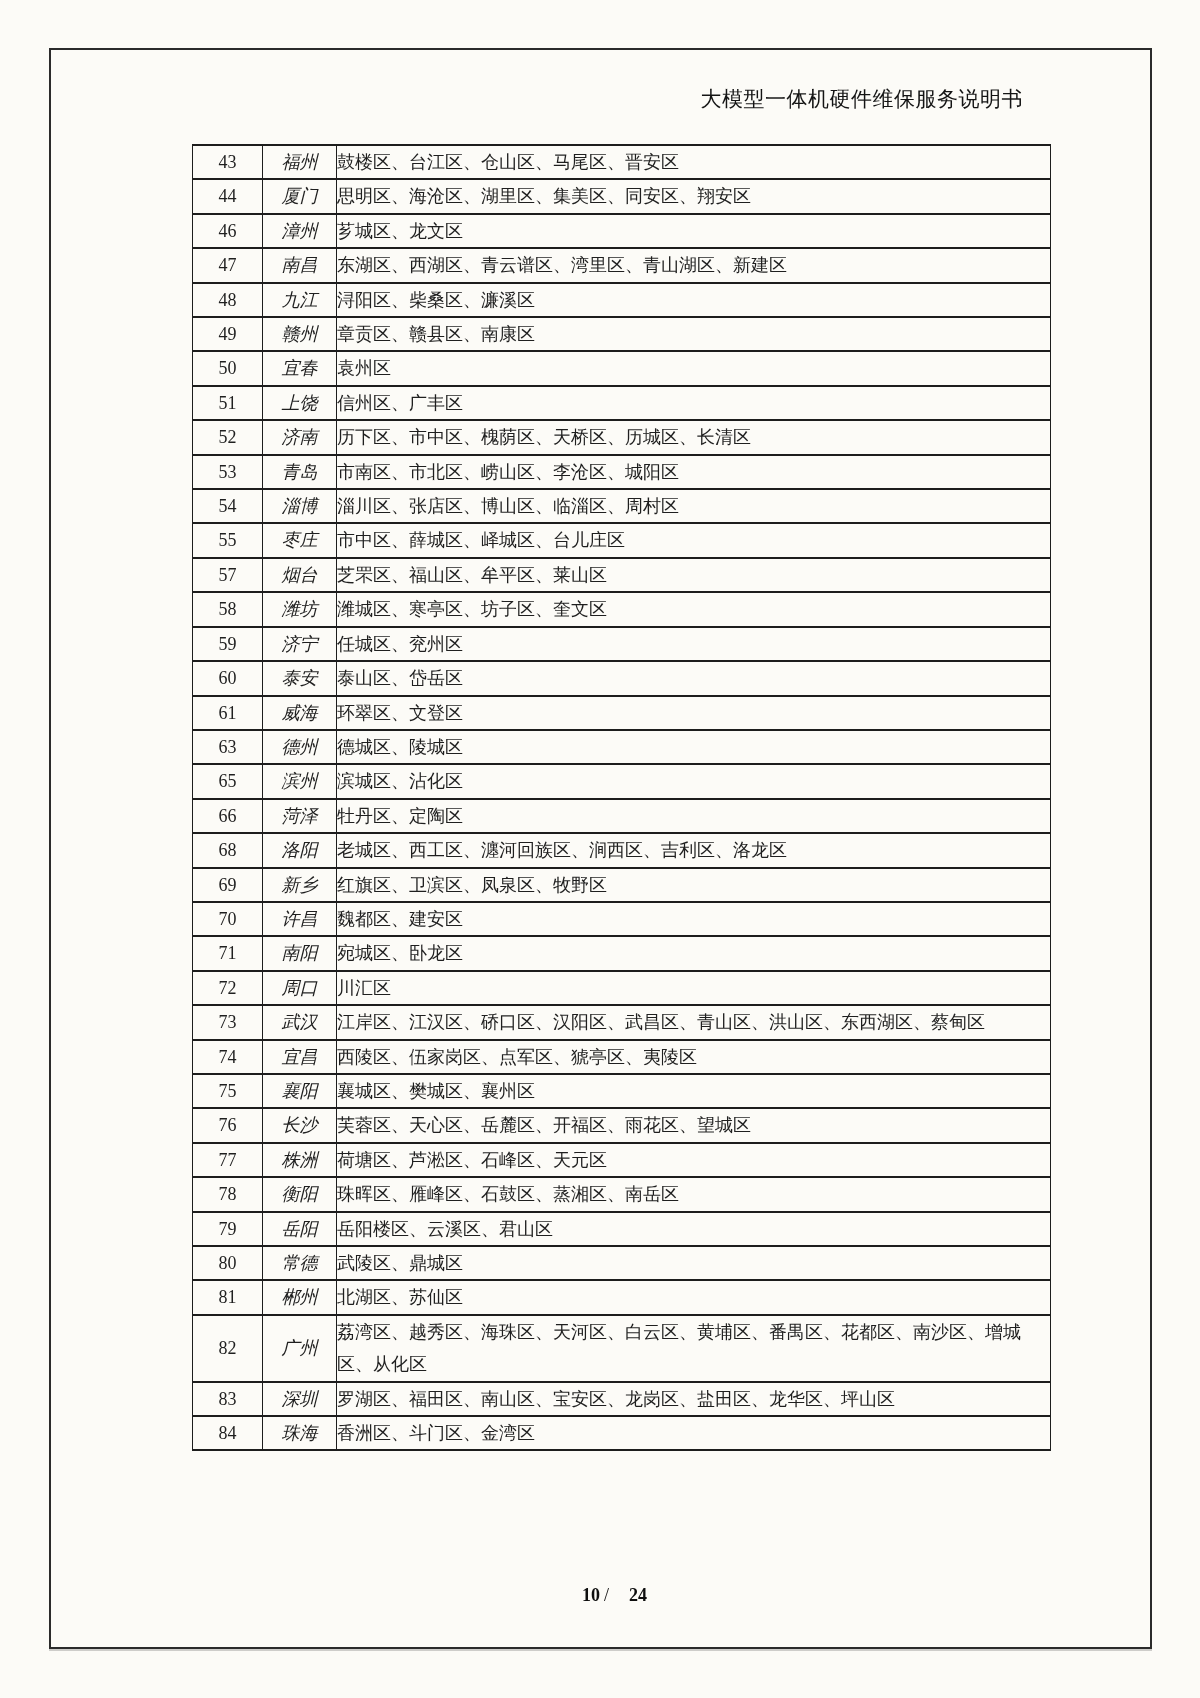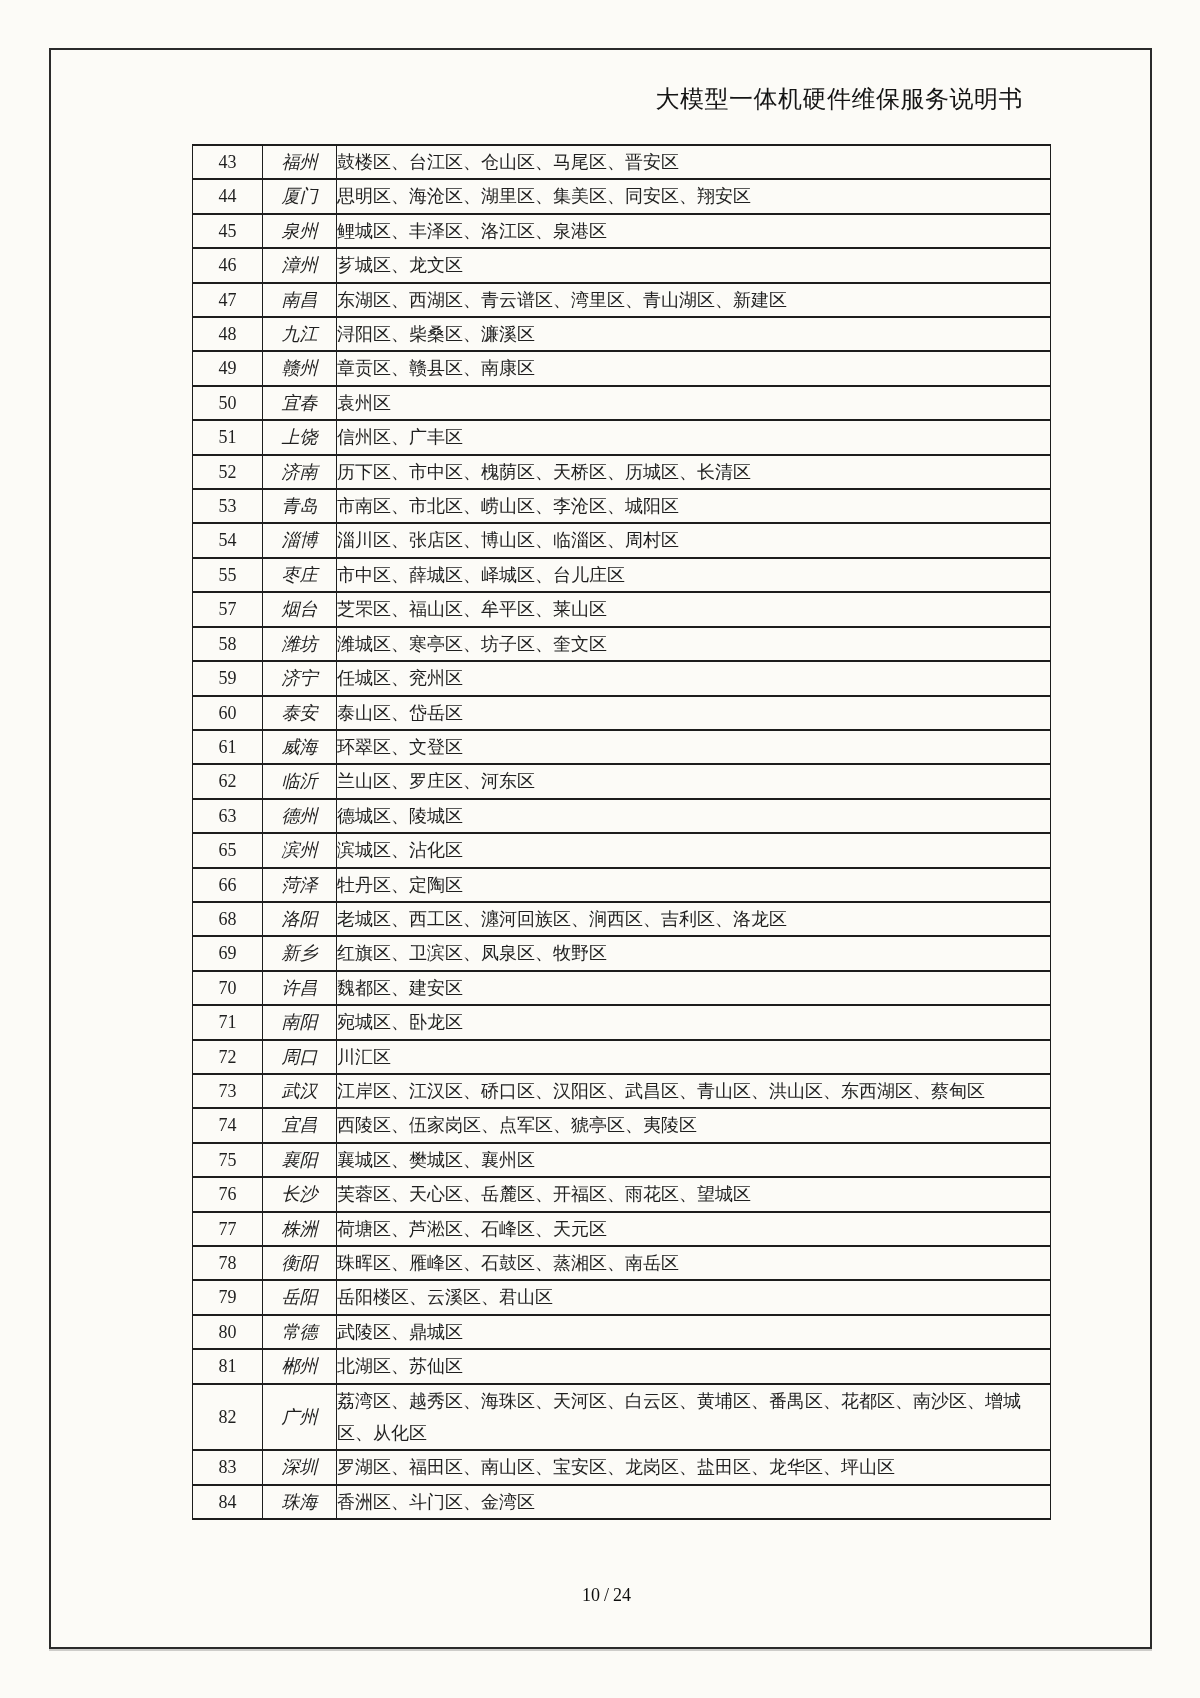--- a/index.html
+++ b/index.html
@@ -23,21 +23,21 @@
     height: 1601px;
     box-sizing: border-box;
     border: 2px solid #2b2b2b;
     box-shadow: 0 2px 0 rgba(0,0,0,0.18);
     background: transparent;
   }
   .doc-header {
     position: absolute;
     top: 88px;
     right: 177px;
-    font-size: 24px;
+    font-size: 21px;
     line-height: 22px;
     letter-spacing: 0.5px;
     color: #141414;
     white-space: nowrap;
   }
   table.city-table {
     position: absolute;
     left: 192px;
     top: 144px;
     width: 858px;
@@ -74,21 +74,22 @@
     position: absolute;
     left: 49px;
     top: 1584px;
     width: 1115px;
     text-align: center;
     font-size: 18px;
     line-height: 22px;
     color: #0e0e0e;
   }
   .page-footer .num {
-    font-weight: normal;
+    font-weight: bold;
+    margin-left: 16px;
   }
   .page-footer .sep {
     font-weight: normal;
     padding: 0 4px;
   }
 </style>
 </head>
 <body>
 
 <div class="page-border"></div>
@@ -107,25 +108,20 @@
     <td class="c-city">福州</td>
     <td class="c-dist">鼓楼区、台江区、仓山区、马尾区、晋安区</td>
   </tr>
 
   <tr>
     <td class="c-num">44</td>
     <td class="c-city">厦门</td>
     <td class="c-dist">思明区、海沧区、湖里区、集美区、同安区、翔安区</td>
   </tr>
 
-  <tr>
-    <td class="c-num">45</td>
-    <td class="c-city">泉州</td>
-    <td class="c-dist">鲤城区、丰泽区、洛江区、泉港区</td>
-  </tr>
 
   <tr>
     <td class="c-num">46</td>
     <td class="c-city">漳州</td>
     <td class="c-dist">芗城区、龙文区</td>
   </tr>
 
   <tr>
     <td class="c-num">47</td>
     <td class="c-city">南昌</td>
@@ -204,25 +200,20 @@
     <td class="c-city">泰安</td>
     <td class="c-dist">泰山区、岱岳区</td>
   </tr>
 
   <tr>
     <td class="c-num">61</td>
     <td class="c-city">威海</td>
     <td class="c-dist">环翠区、文登区</td>
   </tr>
 
-  <tr>
-    <td class="c-num">62</td>
-    <td class="c-city">临沂</td>
-    <td class="c-dist">兰山区、罗庄区、河东区</td>
-  </tr>
 
   <tr>
     <td class="c-num">63</td>
     <td class="c-city">德州</td>
     <td class="c-dist">德城区、陵城区</td>
   </tr>
 
 
   <tr>
     <td class="c-num">65</td>

